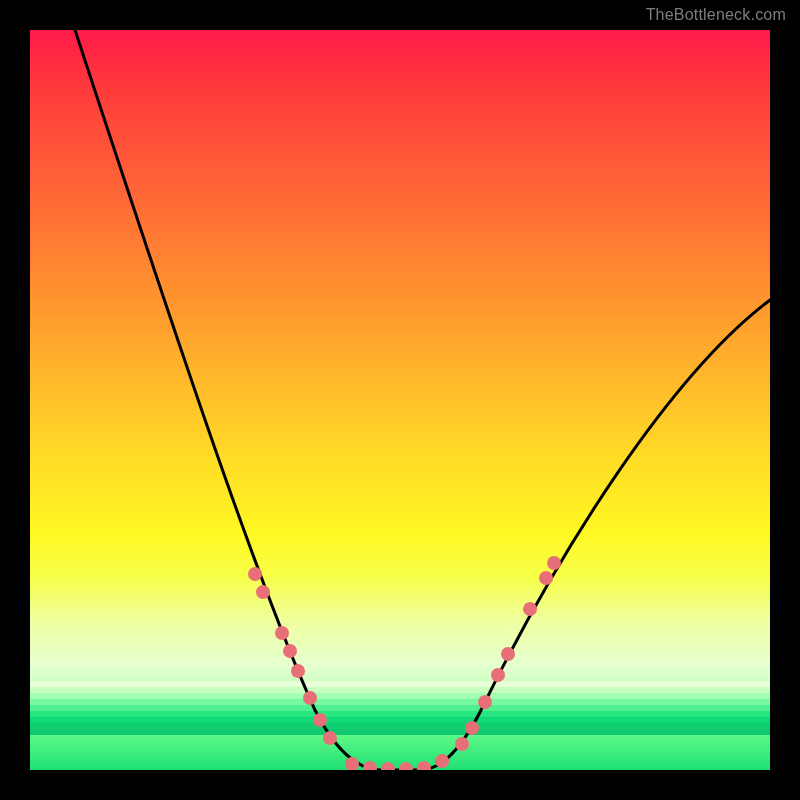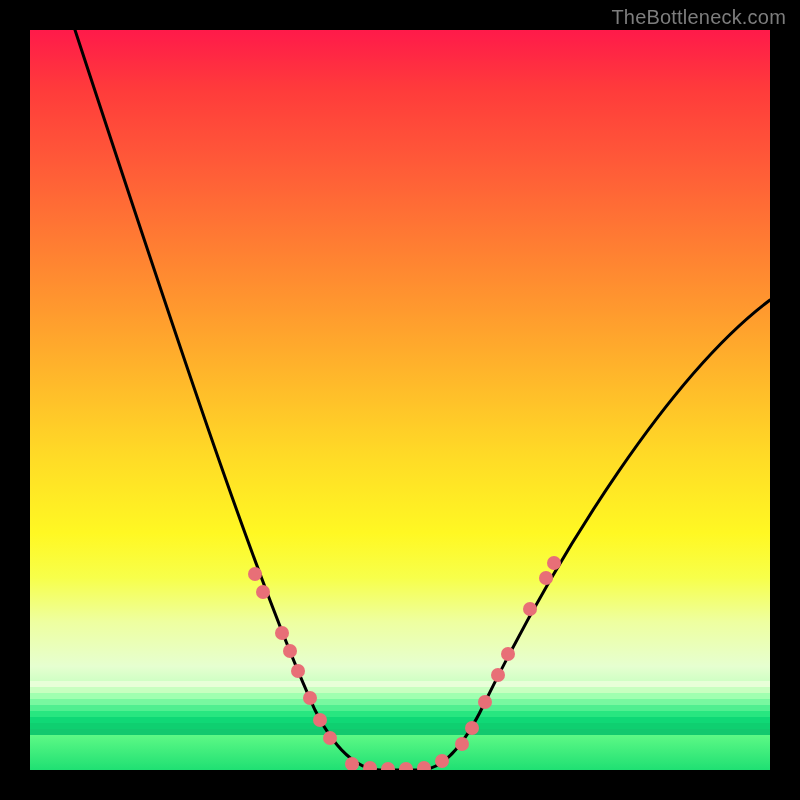--- a/index.html
+++ b/index.html
@@ -57,21 +57,21 @@
   }
   .curve-svg {
     position: absolute;
     inset: 0;
   }
   .watermark {
     position: absolute;
     top: 6px;
     right: 14px;
     color: #7d7d7d;
-    font-size: 20px;
+    font-size: 16px;
     font-weight: 500;
     letter-spacing: 0.2px;
     user-select: none;
   }
 </style>
 </head>
 <body>
 
 <div class="frame">
 

